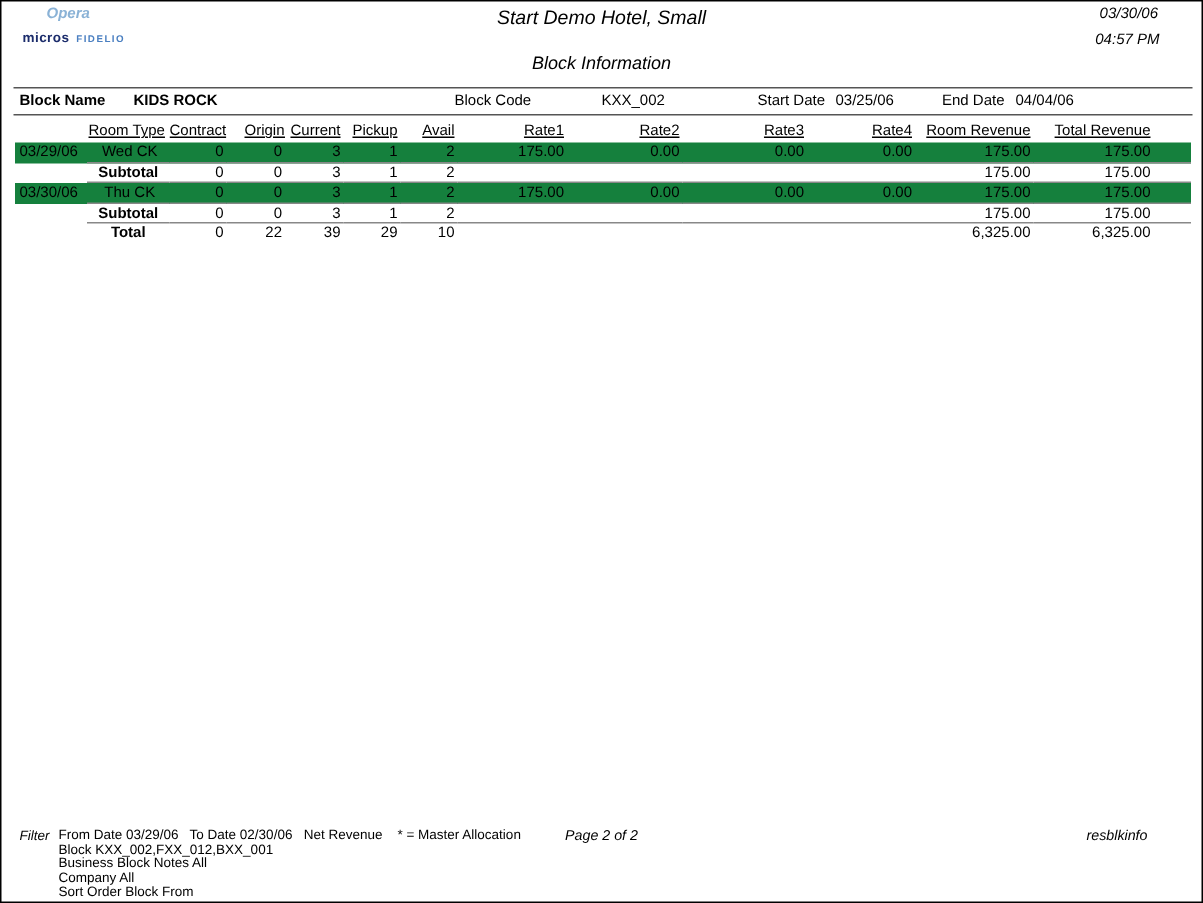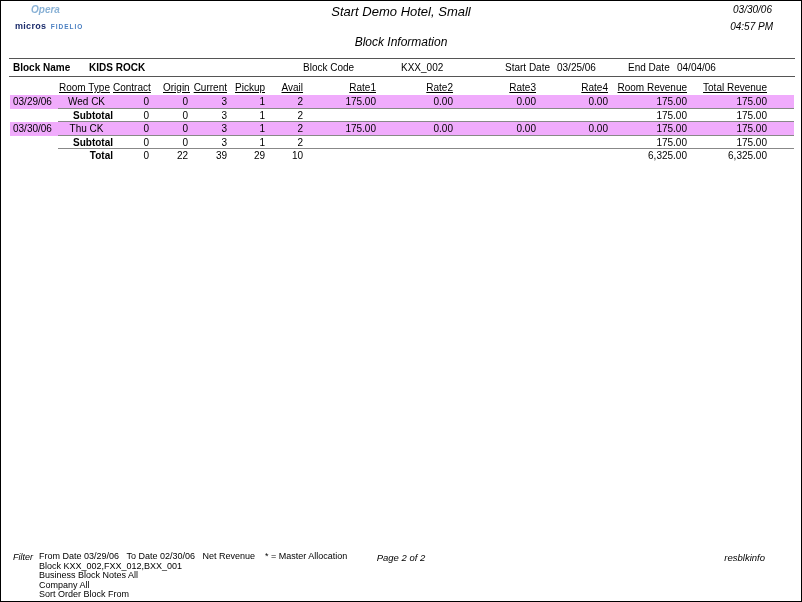--- a/index.html
+++ b/index.html
@@ -51,24 +51,24 @@
   .c-pickup{width:38px;}
   .c-avail{width:38px;}
   .c-rate1{width:73px;}
   .c-rate2{width:77px;}
   .c-rate3{width:83px;}
   .c-rate4{width:72px;}
   .c-roomrev{width:79px;}
   .c-totalrev{width:105px;padding-right:27px;}
   .hdr{text-decoration:underline;}
   .header-row .c-label{text-align:center;padding-left:0;}
-  .row-data{background:#f0abfc;}
+  .row-data{background:#15803d;}
   .row-data .cell:not(.c-date),
   .row-subtotal .cell:not(.c-date){border-bottom:1px solid #888;}
-  .row-subtotal .c-label,.row-total .c-label{text-align:right;font-weight:bold;padding-left:0;padding-right:0;}
+  .row-subtotal .c-label,.row-total .c-label{font-weight:bold;padding-left:0;padding-right:0;}
   
   .footer-filter-label{position:absolute;left:12px;top:551px;font-size:9px;font-style:italic;}
   .footer-filter{position:absolute;left:38px;top:551px;font-size:9px;line-height:9.6px;white-space:pre;}
   .footer-filter div{white-space:pre;}
   .page-number{position:absolute;left:0;right:0;top:551px;text-align:center;font-size:9.5px;font-style:italic;}
   .report-id{position:absolute;right:36px;top:551px;font-size:9.5px;font-style:italic;}
 </style>
 </head>
 <body>
 

